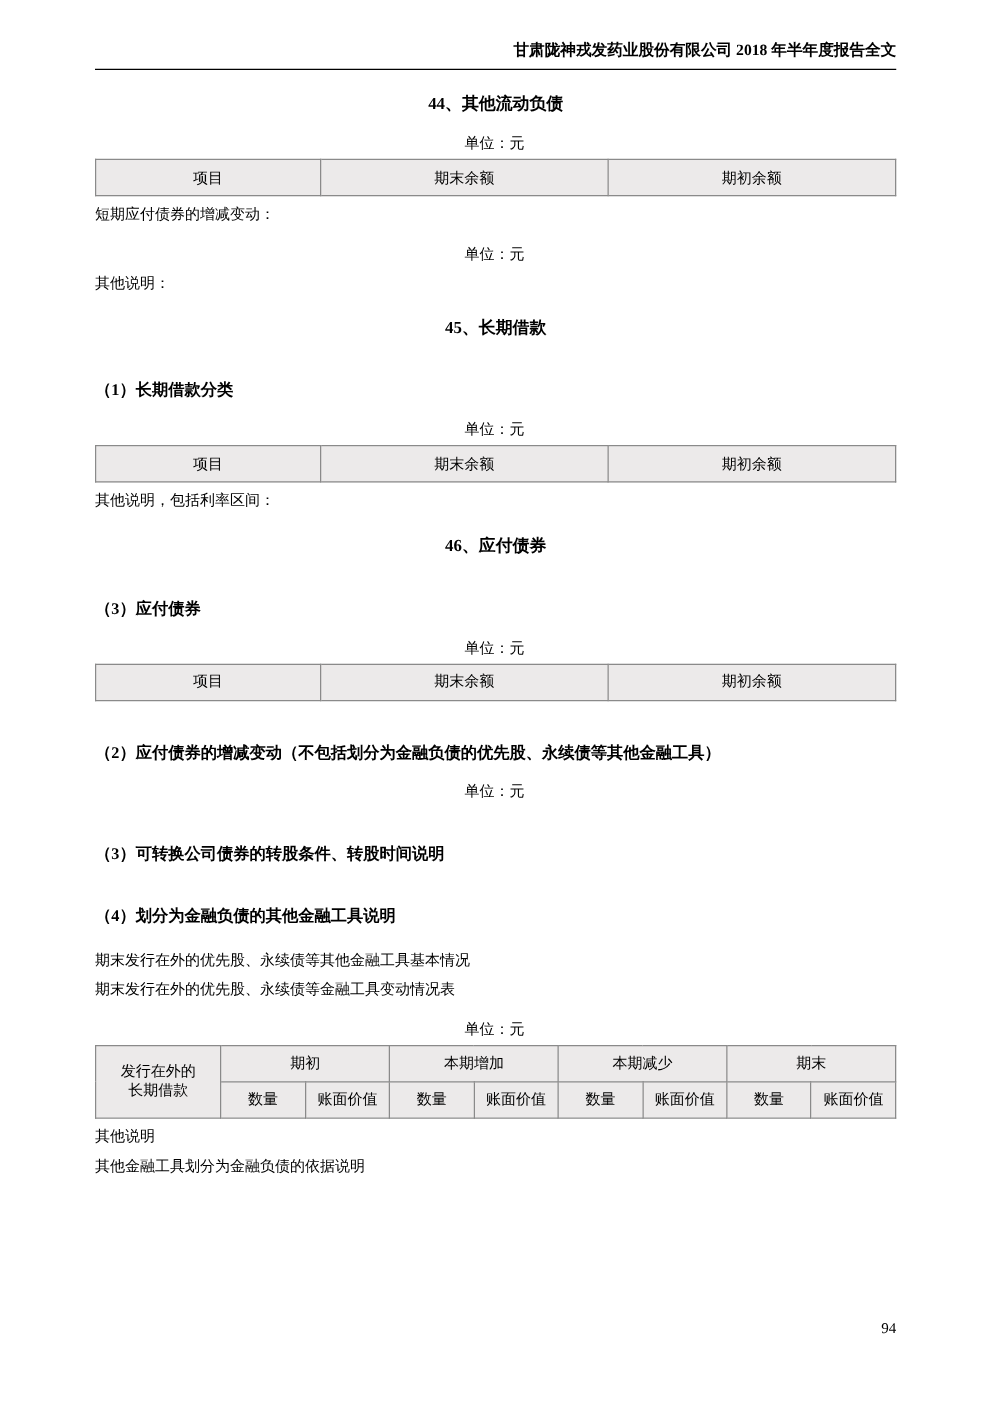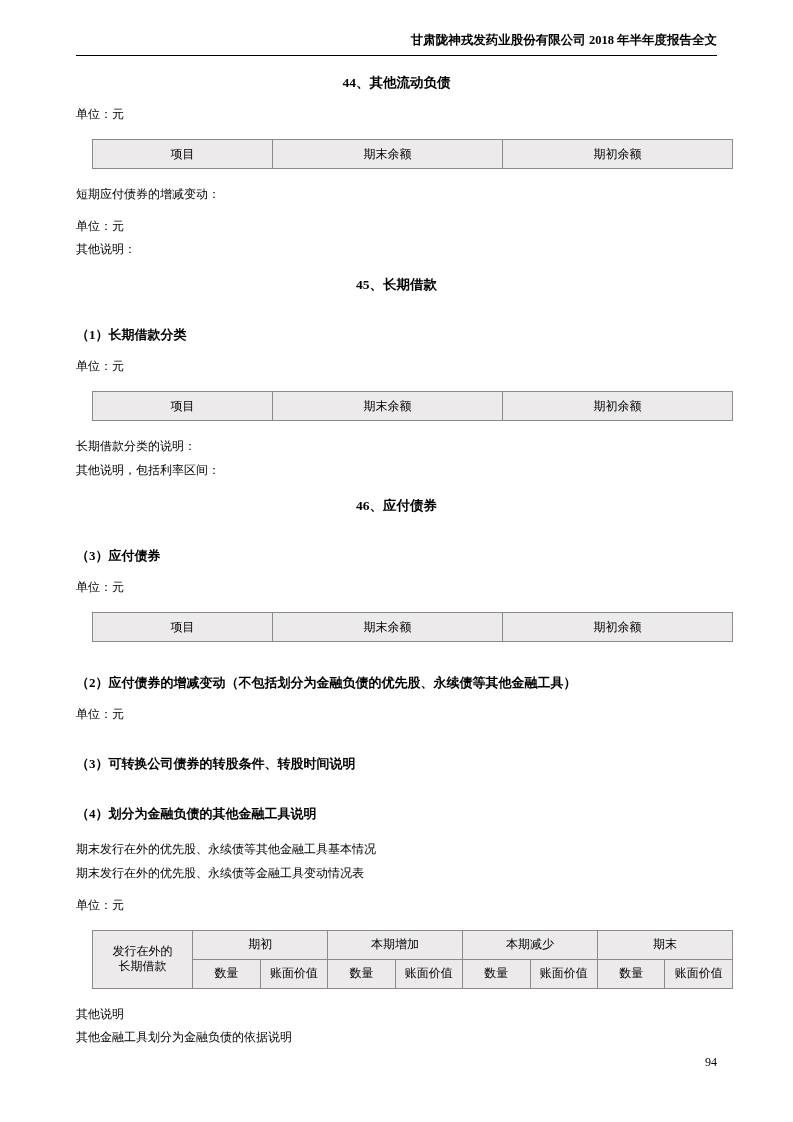--- a/index.html
+++ b/index.html
@@ -40,36 +40,36 @@
     margin-bottom: 6px;
     text-align: center;
   }
   .sub-title {
     font-size: 13px;
     font-weight: bold;
     margin-top: 32px;
     margin-bottom: 6px;
   }
   .unit-line {
-    text-align: left;
+    text-align: center;
     font-size: 12px;
     margin-top: 14px;
     margin-bottom: 4px;
     padding-right: 2px;
   }
   .para {
     font-size: 12px;
     margin: 5px 0 0 0;
     line-height: 1.55;
   }
   table.doc {
     width: 100%;
     border-collapse: collapse;
     table-layout: fixed;
-    margin: 16px;
+    margin: 0;
   }
   table.doc td, table.doc th {
     border: 1px solid #8a8a8a;
     background: #eceaea;
     font-size: 12px;
     font-weight: normal;
     text-align: center;
     vertical-align: middle;
     height: 24px;
     padding: 2px 2px;
@@ -136,21 +136,20 @@
   <table class="doc t3">
     <tbody>
       <tr>
         <td style="width:28%">项目</td>
         <td style="width:36%">期末余额</td>
         <td style="width:36%">期初余额</td>
       </tr>
     </tbody>
   </table>
 
-  <div class="para">长期借款分类的说明：</div>
   <div class="para">其他说明，包括利率区间：</div>
 
   <div class="sec-title">46、应付债券</div>
   <div class="sub-title">（3）应付债券</div>
 
   <div class="unit-line">单位：元</div>
 
   <table class="doc t3">
     <tbody>
       <tr>

